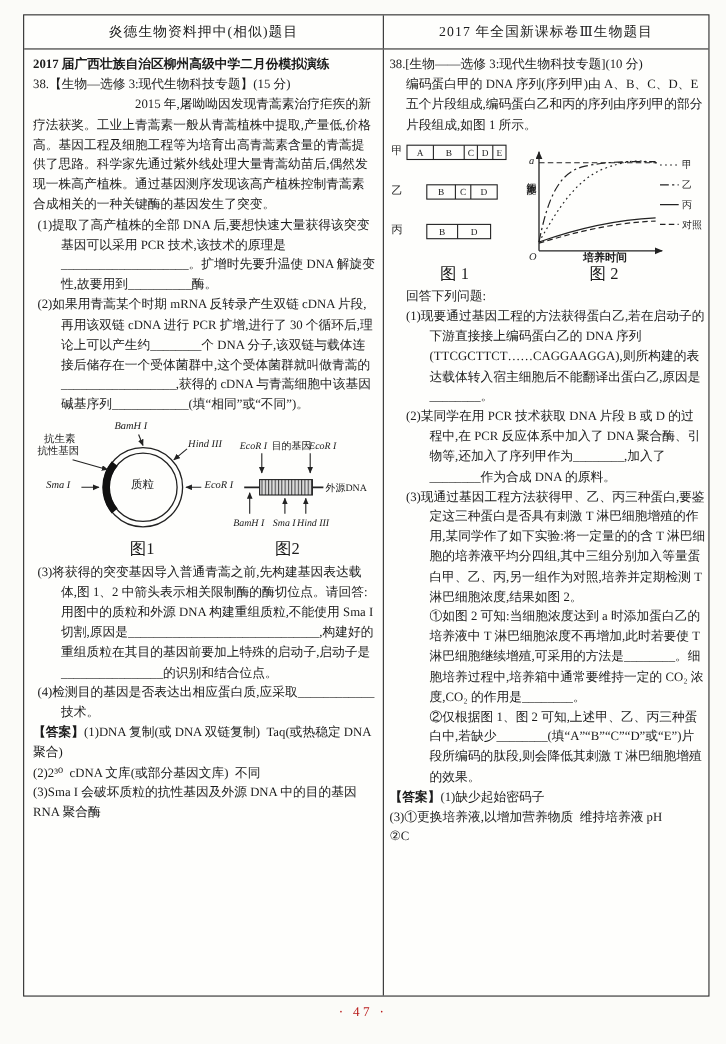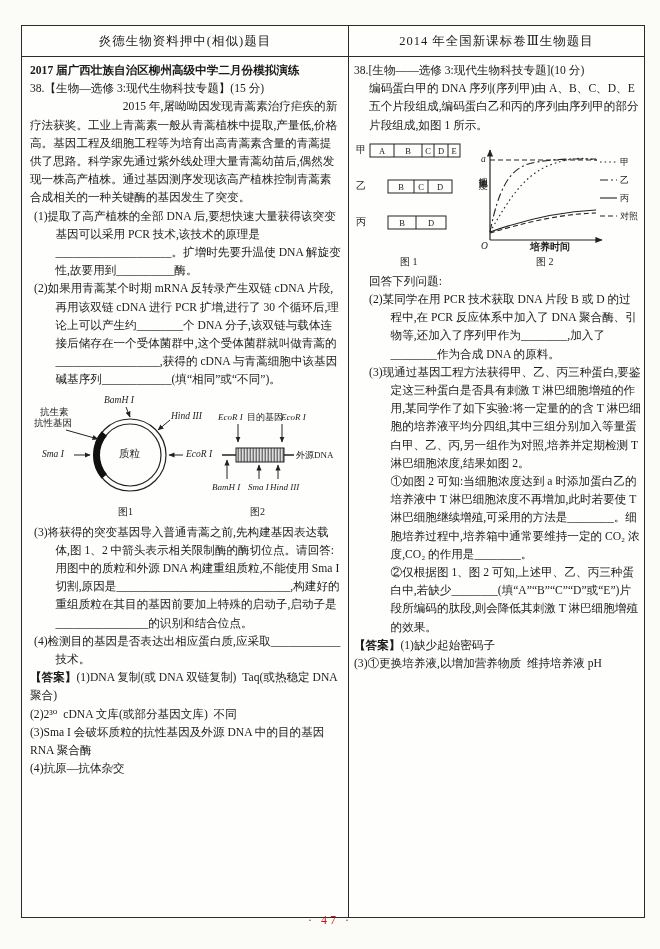--- a/index.html
+++ b/index.html
@@ -5,21 +5,21 @@
   * { box-sizing: border-box; }
   html,body { margin:0; padding:0; }
   body {
     width:660px; height:949px; position:relative; overflow:hidden;
     background:#fbfbf8; color:#1b1b1b;
     font-family:"Liberation Serif","DejaVu Serif",serif;
   }
   .table {
     position:absolute; left:21px; top:13px; width:624px; height:893px;
     border:1.6px solid #2b2b2b; background:#fefefc;
-    display:flex; flex-direction:column;margin-top:12px;
+    display:flex; flex-direction:column;
   }
   .hdr { display:flex; flex:0 0 31px; border-bottom:1.4px solid #2b2b2b; }
   .hcell { display:flex; align-items:center; justify-content:center; font-size:12.5px; letter-spacing:1px; }
   .hl { width:327px; border-right:1.4px solid #2b2b2b; }
   .hr { flex:1; }
   .cols { display:flex; flex:1; min-height:0; }
   .lc { width:327px; border-right:1.4px solid #2b2b2b; padding:5px 7px 0 8px; }
   .rc { flex:1; padding:5px 4px 0 5px; }
   .lc,.rc { font-size:11.6px; line-height:18.2px; }
   p { margin:0; }
@@ -30,32 +30,32 @@
   .item-r { padding-left:1.85em; text-indent:-1.85em; }
   .cont { margin-left:2.2em; }
   .sub { margin-left:1.85em; }
   .ans { white-space:pre-wrap; }
   .fig { position:relative; margin:3px 0; }
   .figL { width:312px; height:128px; }
   .figR { width:288px; height:132px; }
   .lab { position:absolute; font-size:9.5px; line-height:10.5px; white-space:nowrap; }
   .lab-i { font-style:italic; }
   .lab-s { font-size:9px; }
-  .cap { position:absolute; font-size:10px; white-space:nowrap; }
+  .cap { position:absolute; font-size:15px; white-space:nowrap; }
   .vlab { position:absolute; writing-mode:vertical-rl; text-orientation:upright; font-size:9px; letter-spacing:1px; }
   .pageno { position:absolute; left:0; right:0; top:913px; text-align:center; font-size:12px; letter-spacing:3px; color:#b91c1c; }
   svg { position:absolute; left:0; top:0; }
 </style>
 </head>
 <body>
 
 <div class="table">
   <div class="hdr">
     <div class="hcell hl">炎德生物资料押中(相似)题目</div>
-    <div class="hcell hr">2014 年全国新课标卷Ⅲ生物题目</div>
+    <div class="hcell hr">2017 年全国新课标卷Ⅲ生物题目</div>
   </div>
   <div class="cols">
 
     <div class="lc">
       <p class="bold">2017 届广西壮族自治区柳州高级中学二月份模拟演练</p>
       <p>38.【生物—选修 3:现代生物科技专题】(15 分)</p>
       <p class="intro-l">2015 年,屠呦呦因发现青蒿素治疗疟疾的新疗法获奖。工业上青蒿素一般从青蒿植株中提取,产量低,价格高。基因工程及细胞工程等为培育出高青蒿素含量的青蒿提供了思路。科学家先通过紫外线处理大量青蒿幼苗后,偶然发现一株高产植株。通过基因测序发现该高产植株控制青蒿素合成相关的一种关键酶的基因发生了突变。</p>
       <p class="item">(1)提取了高产植株的全部 DNA 后,要想快速大量获得该突变基因可以采用 PCR 技术,该技术的原理是____________________。扩增时先要升温使 DNA 解旋变性,故要用到__________酶。</p>
       <p class="item">(2)如果用青蒿某个时期 mRNA 反转录产生双链 cDNA 片段,再用该双链 cDNA 进行 PCR 扩增,进行了 30 个循环后,理论上可以产生约________个 DNA 分子,该双链与载体连接后储存在一个受体菌群中,这个受体菌群就叫做青蒿的__________________,获得的 cDNA 与青蒿细胞中该基因碱基序列____________(填“相同”或“不同”)。</p>
 
@@ -105,21 +105,20 @@
         <span class="cap" style="left:88px;top:110px;">图1</span>
         <span class="cap" style="left:220px;top:110px;">图2</span>
       </div>
 
       <p class="item">(3)将获得的突变基因导入普通青蒿之前,先构建基因表达载体,图 1、2 中箭头表示相关限制酶的酶切位点。请回答:</p>
       <p class="cont">用图中的质粒和外源 DNA 构建重组质粒,不能使用 Sma I 切割,原因是______________________________,构建好的重组质粒在其目的基因前要加上特殊的启动子,启动子是________________的识别和结合位点。</p>
       <p class="item">(4)检测目的基因是否表达出相应蛋白质,应采取____________技术。</p>
       <p class="ans"><b>【答案】</b><span>(1)DNA 复制(或 DNA 双链复制)  Taq(或热稳定 DNA 聚合)</span></p>
       <p class="ans">(2)2³⁰  cDNA 文库(或部分基因文库)  不同</p>
       <p class="ans">(3)Sma I 会破坏质粒的抗性基因及外源 DNA 中的目的基因  RNA 聚合酶</p>
-      <p class="ans">(4)抗原—抗体杂交</p>
     </div>
 
     <div class="rc">
       <p>38.[生物——选修 3:现代生物科技专题](10 分)</p>
       <p class="ind">编码蛋白甲的 DNA 序列(序列甲)由 A、B、C、D、E 五个片段组成,编码蛋白乙和丙的序列由序列甲的部分片段组成,如图 1 所示。</p>
 
       <div class="fig figR">
         <svg width="288" height="132" viewBox="0 0 288 132">
           <defs>
             <marker id="ah2" markerWidth="7" markerHeight="6" refX="5.5" refY="2.6" orient="auto">
@@ -172,24 +171,26 @@
         <span class="lab" style="left:266px;top:19px;font-size:9px;">甲</span>
         <span class="lab" style="left:266px;top:37px;font-size:9px;">乙</span>
         <span class="lab" style="left:266px;top:55px;font-size:9px;">丙</span>
         <span class="lab" style="left:266px;top:73px;font-size:9px;">对照</span>
         <span class="cap" style="left:46px;top:115px;">图 1</span>
         <span class="cap" style="left:182px;top:115px;">图 2</span>
       </div>
 
       <p class="ind">回答下列问题:</p>
       <div class="ind">
+        <p class="item-r">(1)现要通过基因工程的方法获得蛋白乙,若在启动子的下游直接接上编码蛋白乙的 DNA 序列(TTCGCTTCT……CAGGAAGGA),则所构建的表达载体转入宿主细胞后不能翻译出蛋白乙,原因是________。</p>
         <p class="item-r">(2)某同学在用 PCR 技术获取 DNA 片段 B 或 D 的过程中,在 PCR 反应体系中加入了 DNA 聚合酶、引物等,还加入了序列甲作为________,加入了________作为合成 DNA 的原料。</p>
         <p class="item-r">(3)现通过基因工程方法获得甲、乙、丙三种蛋白,要鉴定这三种蛋白是否具有刺激 T 淋巴细胞增殖的作用,某同学作了如下实验:将一定量的的含 T 淋巴细胞的培养液平均分四组,其中三组分别加入等量蛋白甲、乙、丙,另一组作为对照,培养并定期检测 T 淋巴细胞浓度,结果如图 2。</p>
         <p class="sub">①如图 2 可知:当细胞浓度达到 a 时添加蛋白乙的培养液中 T 淋巴细胞浓度不再增加,此时若要使 T 淋巴细胞继续增殖,可采用的方法是________。细胞培养过程中,培养箱中通常要维持一定的 CO₂ 浓度,CO₂ 的作用是________。</p>
         <p class="sub">②仅根据图 1、图 2 可知,上述甲、乙、丙三种蛋白中,若缺少________(填“A”“B”“C”“D”或“E”)片段所编码的肽段,则会降低其刺激 T 淋巴细胞增殖的效果。</p>
       </div>
       <p class="ans"><b>【答案】</b><span>(1)缺少起始密码子</span></p>
       <p class="ans">(3)①更换培养液,以增加营养物质  维持培养液 pH</p>
+      <p class="ans">②C</p>
     </div>
   </div>
 </div>
 
 <div class="pageno">· 47 ·</div>
 
 </body></html>

